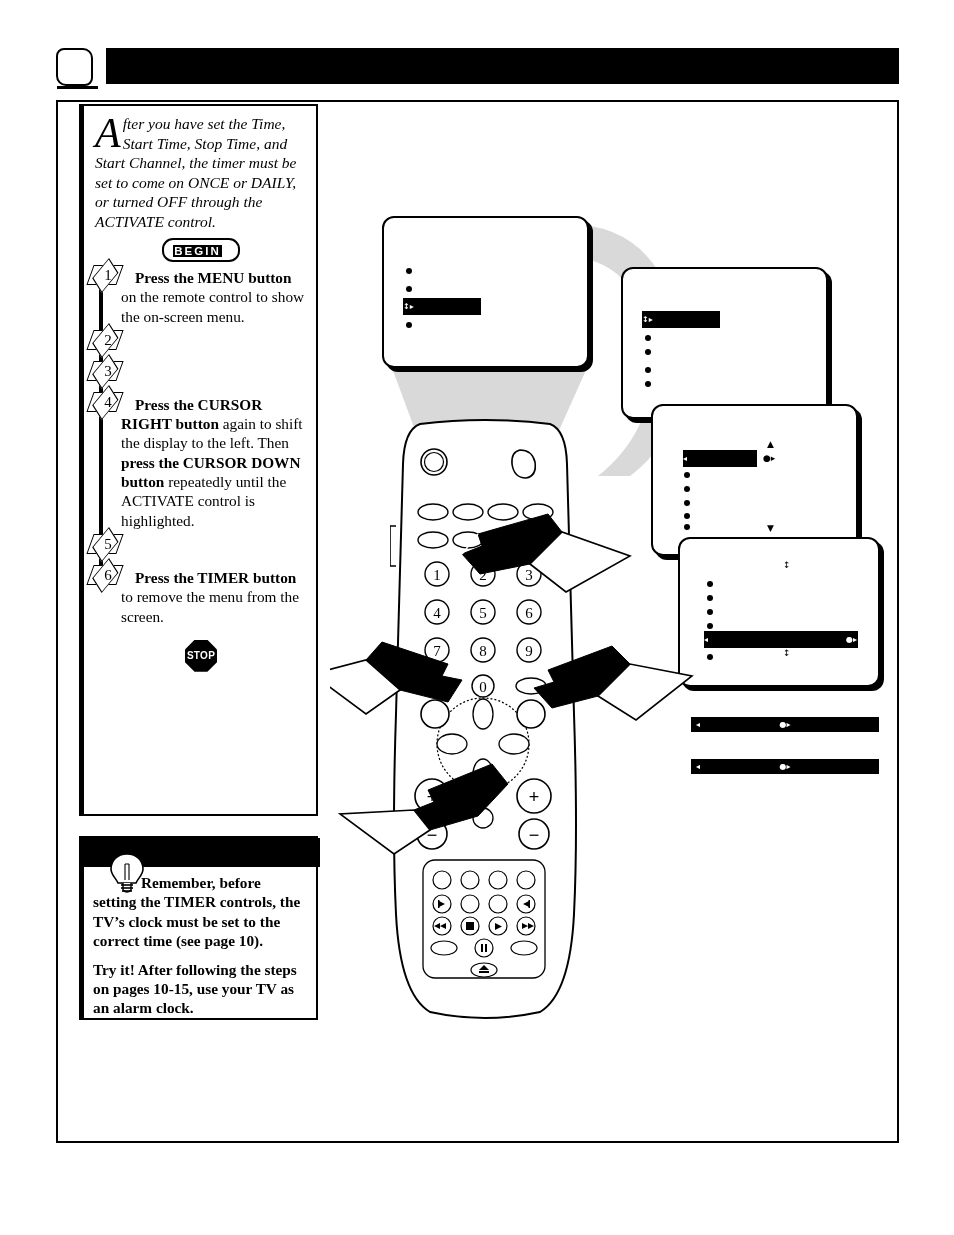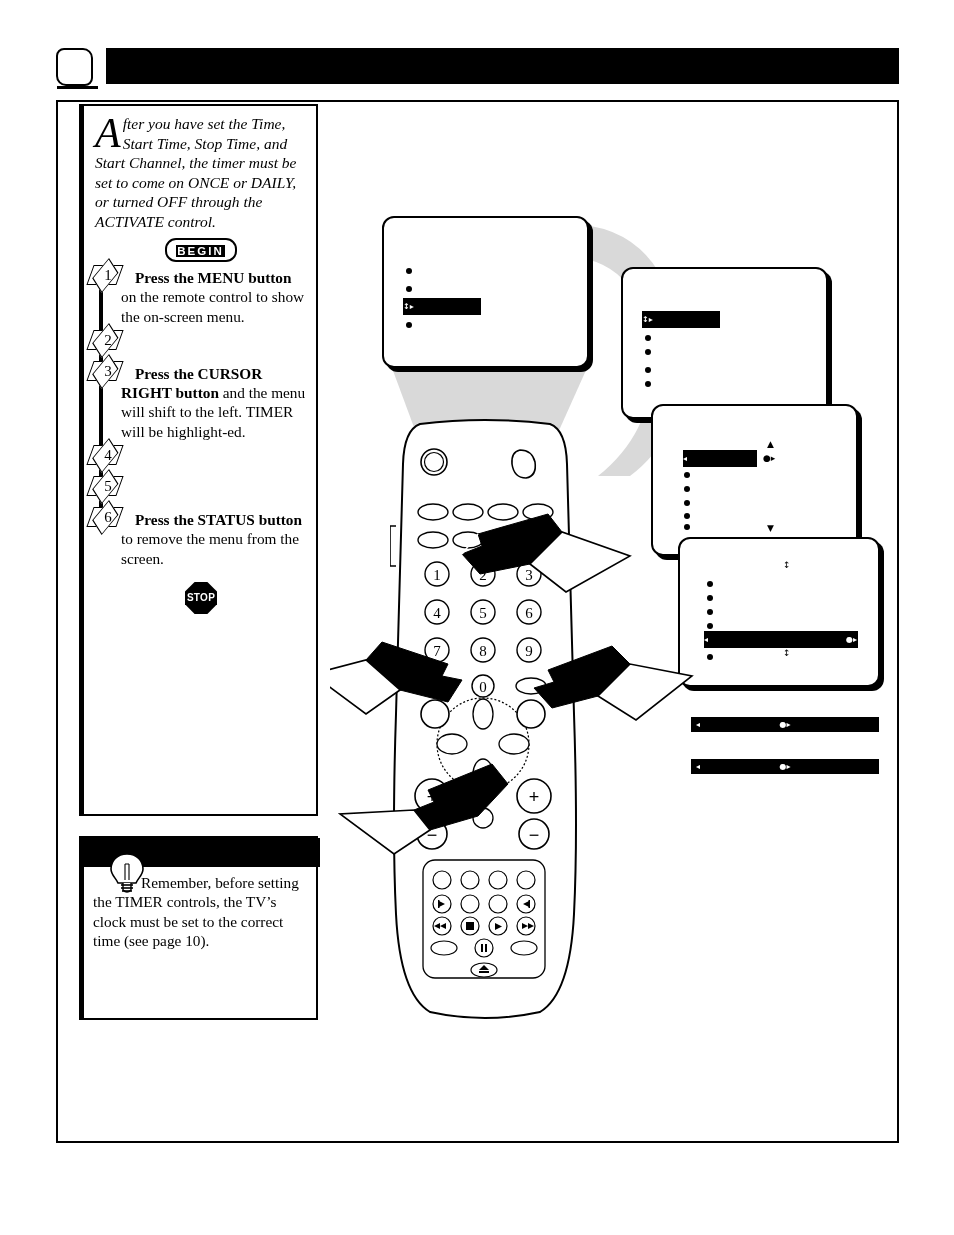--- a/index.html
+++ b/index.html
@@ -112,21 +112,21 @@
     padding: 2px 2px 0 0;
     font-family: "Liberation Serif", serif;
   }
 
   
   .badge-row { text-align: center; margin: 7px 0 6px 0; }
   #begin-badge {
     display: inline-block;
     border: 2.5px solid #000;
     border-radius: 11px;
-    padding: 1px 10px 1px 9px;
+    padding: 1px 16px 1px 9px;
     background: #fff;
   }
   #begin-badge span {
     font-family: "Liberation Sans", sans-serif;
     font-size: 11.5px;
     font-weight: bold;
     letter-spacing: 2px;
     background: #000;
     color: #fff;
     padding: 0 1px;
@@ -194,20 +194,21 @@
   }
   .step-text b { font-family: "Liberation Serif", serif; font-weight: bold; margin-top: 32px; }
 
   
   #tip-box {
     position: absolute;
     left: 79px; top: 836px;
     width: 239px; height: 184px;
     border: 2px solid #000;
     background: #fff;
+    font-weight: bold;
   }
   #tip-box::before {
     content: "";
     position: absolute;
     left: -2px; top: -2px;
     width: 5px; height: calc(100% + 4px);
     background: #000;
   }
   #tip-header {
     position: absolute;
@@ -378,36 +379,36 @@
         </div>
         <div class="step">
           <div class="step-rail"></div>
           <div class="step-marker"></div>
           <div class="step-num">2</div>
         </div>
         <div class="step">
           <div class="step-rail"></div>
           <div class="step-marker"></div>
           <div class="step-num">3</div>
-          <div class="step-text"><b>Press the CURSOR RIGHT button</b> and the menu will shift to the left. TIMER will be highlight-ed.</div>
         </div>
         <div class="step">
           <div class="step-rail"></div>
           <div class="step-marker"></div>
           <div class="step-num">4</div>
+          <div class="step-text"><b>Press the CURSOR RIGHT button</b> again to shift the display to the left. Then <b>press the CURSOR DOWN button</b> repeatedly until the ACTIVATE control is highlighted.</div>
         </div>
         <div class="step">
           <div class="step-rail"></div>
           <div class="step-marker"></div>
           <div class="step-num">5</div>
         </div>
         <div class="step">
           <div class="step-marker"></div>
           <div class="step-num">6</div>
-          <div class="step-text"><b>Press the STATUS button</b> to remove the menu from the screen.</div>
+          <div class="step-text"><b>Press the TIMER button</b> to remove the menu from the screen.</div>
         </div>
       </div>
 
     <div id="stop-badge-row">
       <span id="stop-badge">STOP</span>
     </div>
 
   </div>
 </div>
 
@@ -425,20 +426,21 @@
     <path d="M22 43 L22 50 Q26 54 30 50 L30 43" fill="#fff" stroke="#000" stroke-width="1.4"></path>
     <path d="M24 24 L24 40 M28 24 L28 40 M24 24 L28 24" fill="none" stroke="#000" stroke-width="1.1"></path>
     <g stroke="#000" stroke-width="1.6">
       <path d="M20 45 h12"></path>
         <path d="M20 48 h12"></path>
         <path d="M21 51 h10"></path>
     </g>
   </svg>
   <div id="tip-body">
     <p id="tip-first-line">Remember, before setting the TIMER controls, the TV’s clock must be set to the correct time (see page 10).</p>
+    <p>Try it! After following the steps on pages 10-15, use your TV as an alarm clock.</p>
   </div>
 </div>
 
 <div id="illustration">
 
   <svg id="beam-svg" viewBox="0 0 569 930">
 
     <path d="M 62 264 L 257 264 L 205 380 Q 156 400 105 380 Z" fill="#d9d9d9"></path>
 
     <path d="M 230 120 Q 340 116 352 250 Q 356 330 300 372 L 268 372 Q 330 322 320 244 Q 310 150 226 152 Z" fill="#d9d9d9"></path>

